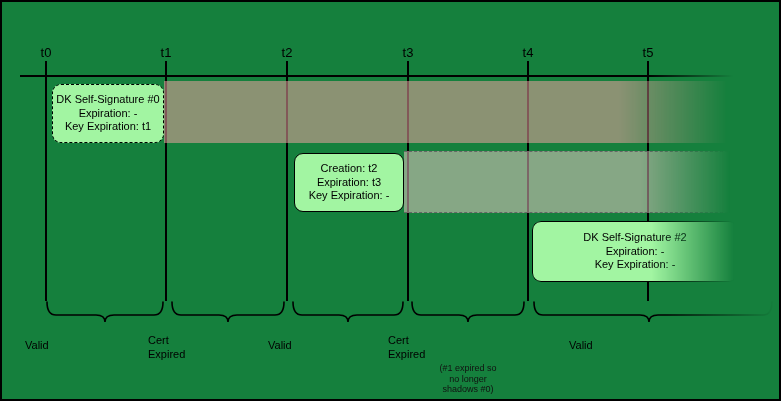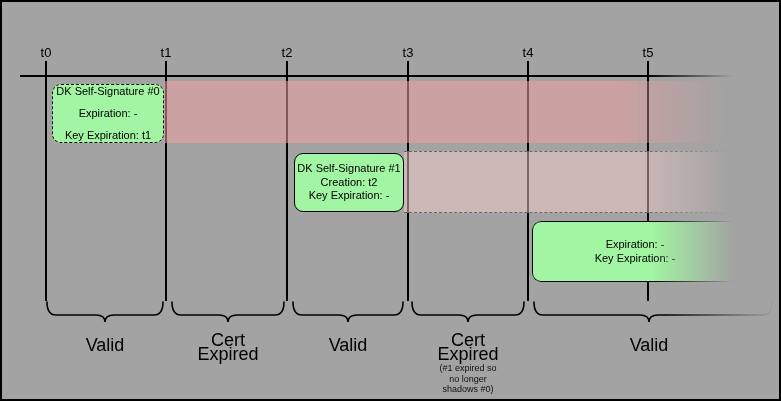--- a/index.html
+++ b/index.html
@@ -1,21 +1,21 @@
 <!DOCTYPE html>
 <html style="--box-green: #a2f5a2; --band-red: rgba(237,160,160,0.55); --band-pink: rgba(247,205,205,0.5); --line-black: #000000; --dash-gray: #666666;"><head>
 <meta charset="utf-8">
 <style>
   * { margin: 0; padding: 0; box-sizing: border-box; }
   html, body { background: #fff; }
   .canvas {
     position: relative;
     width: 781px;
     height: 401px;
-    background: #a3a3a3;
+    background: #15803d;
     border: 2px solid #000;
     overflow: hidden;
     font-family: "Liberation Sans", sans-serif;
     color: #000;
   }
   
   .tick-label {
     position: absolute;
     top: 43px;
     width: 40px;
@@ -63,39 +63,39 @@
     background: var(--box-green, #a2f5a2);
     border: 1.5px solid #000;
     border-radius: 9px;
     display: flex;
     flex-direction: column;
     justify-content: center;
     text-align: center;
     font-size: 11px;
     line-height: 13.5px;
   }
-  .sigbox-0 { left: 50px;  top: 82px;  width: 112px; height: 59px; border-style: dashed; justify-content: space-between; }
+  .sigbox-0 { left: 50px;  top: 82px;  width: 112px; height: 59px; border-style: dashed; }
   .sigbox-1 { left: 292px; top: 151px; width: 110px; height: 59px; }
   .sigbox-2 { left: 530px; top: 219px; width: 206px; height: 61px;
     -webkit-mask-image: linear-gradient(to right, #000 58%, transparent 98%);
     mask-image: linear-gradient(to right, #000 58%, transparent 98%);
   }
   
   .braces { position: absolute; left: 0; top: 297px; width: 781px; height: 26px; }
   .braces svg { display: block; }
   .brace-fade {
     -webkit-mask-image: linear-gradient(to right, #000 85%, transparent 99%);
     mask-image: linear-gradient(to right, #000 85%, transparent 99%);
   }
   
   .zone-main {
     position: absolute;
     width: 160px;
-    text-align: center;
-    font-size: 18px;
+    text-align: left;
+    font-size: 11px;
     line-height: 14px;
     white-space: pre-line;
   }
   .zone-sub {
     position: absolute;
     width: 160px;
     text-align: center;
     font-size: 9px;
     line-height: 10.5px;
     white-space: pre-line;
@@ -125,25 +125,26 @@
 
   <div class="band band-red"></div>
   <div class="band band-pink"></div>
 
   <div class="sigbox sigbox-0">
     <div>DK Self-Signature #0</div>
     <div>Expiration: -</div>
     <div>Key Expiration: t1</div>
   </div>
   <div class="sigbox sigbox-1">
-    <div>DK Self-Signature #1</div>
     <div>Creation: t2</div>
+    <div>Expiration: t3</div>
     <div>Key Expiration: -</div>
   </div>
   <div class="sigbox sigbox-2">
+    <div>DK Self-Signature #2</div>
     <div>Expiration: -</div>
     <div>Key Expiration: -</div>
   </div>
 
   <div class="braces">
     <svg width="781" height="26" viewBox="0 0 781 26" fill="none" stroke="#000" stroke-width="1.6" stroke-linecap="round">
       <path d="M45 3 Q45 16 54 16 H94 Q103 16 103 23 Q103 16 112 16 H152 Q161 16 161 3"></path>
       <path d="M170 3 Q170 16 179 16 H217 Q226 16 226 23 Q226 16 235 16 H273 Q282 16 282 3"></path>
       <path d="M291 3 Q291 16 300 16 H337 Q346 16 346 23 Q346 16 355 16 H392 Q401 16 401 3"></path>
       <path d="M410 3 Q410 16 419 16 H457 Q466 16 466 23 Q466 16 475 16 H513 Q522 16 522 3"></path>

